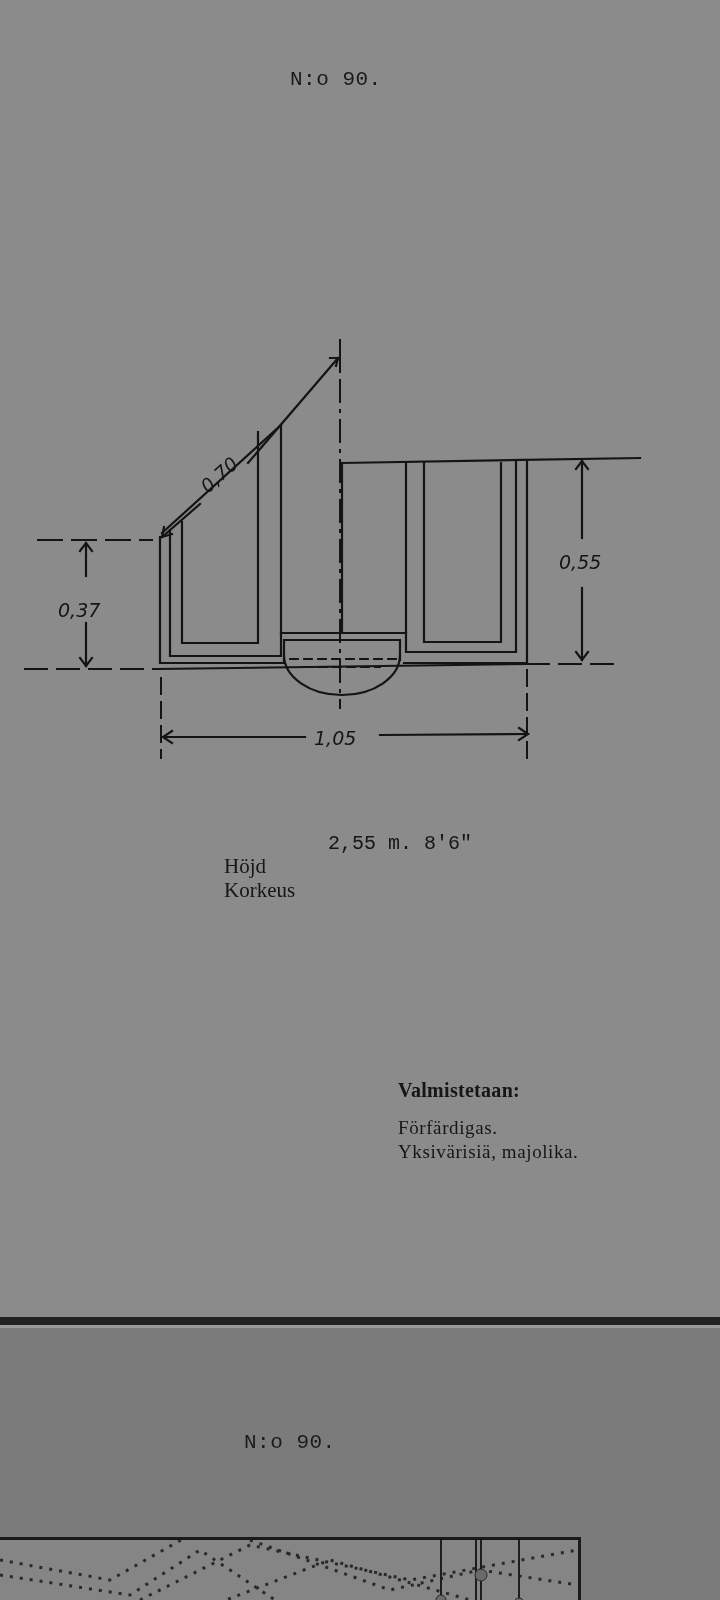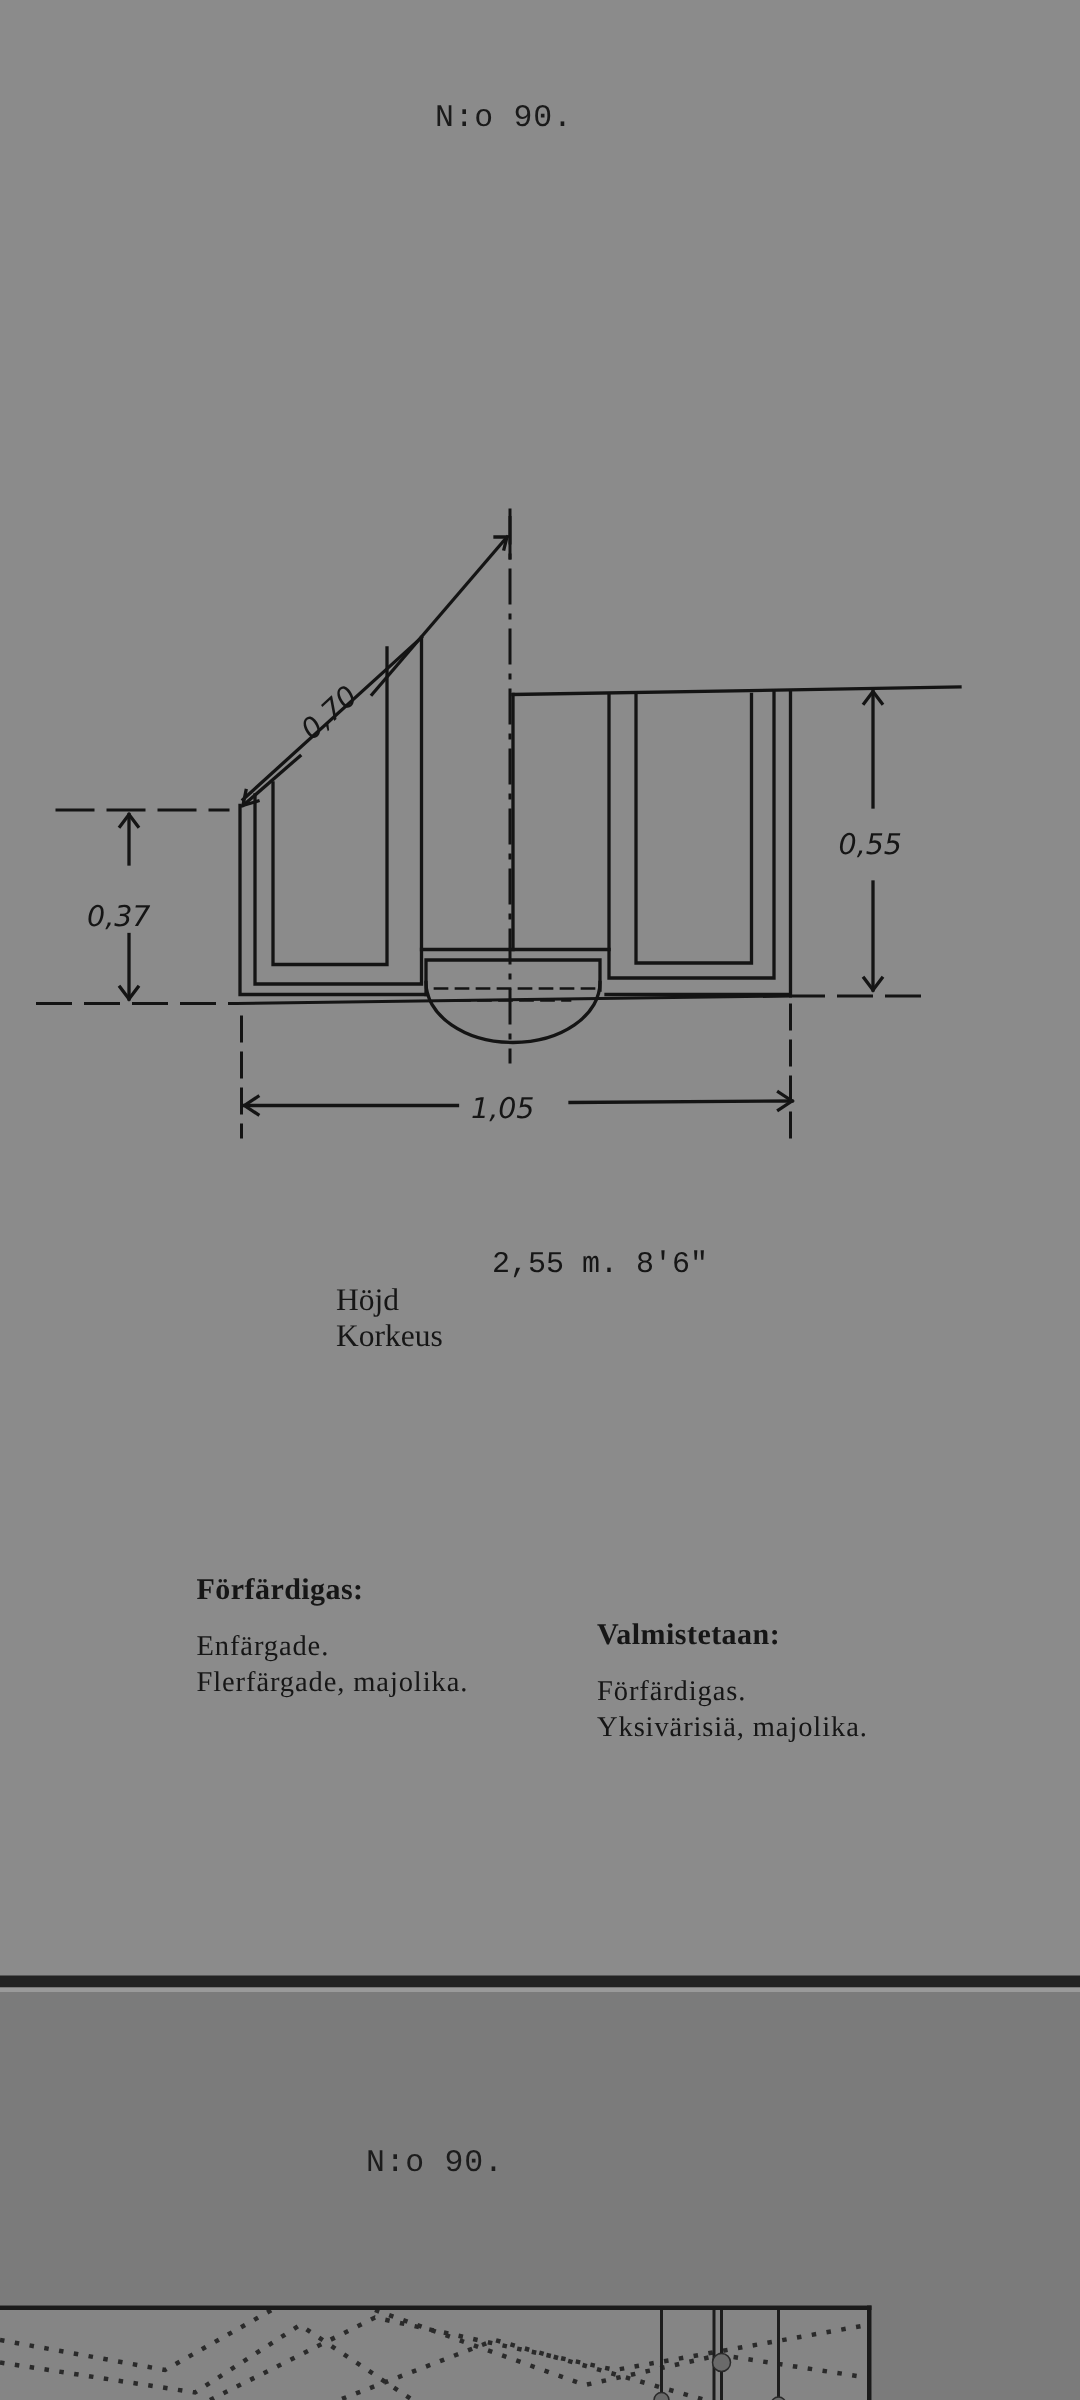--- a/index.html
+++ b/index.html
@@ -133,25 +133,20 @@
     <text class="dim-label" x="559" y="569">0,55</text>
     <text class="dim-label" x="314" y="745">1,05</text>
   </svg>
 
   <div class="height-block">
     <div>Höjd</div>
     <div>Korkeus</div>
   </div>
   <div class="height-value">2,55 m. 8′6″</div>
 
-  <div class="col" style="left:131px;">
-    <div class="head">Förfärdigas:</div>
-    <div class="line">Enfärgade.</div>
-    <div class="line">Flerfärgade, majolika.</div>
-  </div>
   <div class="col" style="left:398px;margin-top:30px;">
     <div class="head">Valmistetaan:</div>
     <div class="line">Förfärdigas.</div>
     <div class="line">Yksivärisiä, majolika.</div>
   </div>
 </div>
 
 <div class="divider-dark"></div>
 <div class="divider-light"></div>
 

